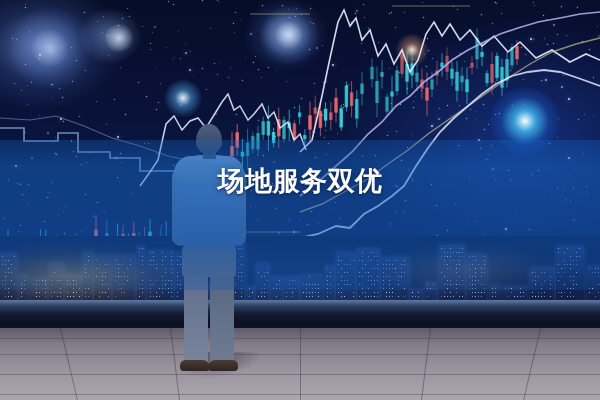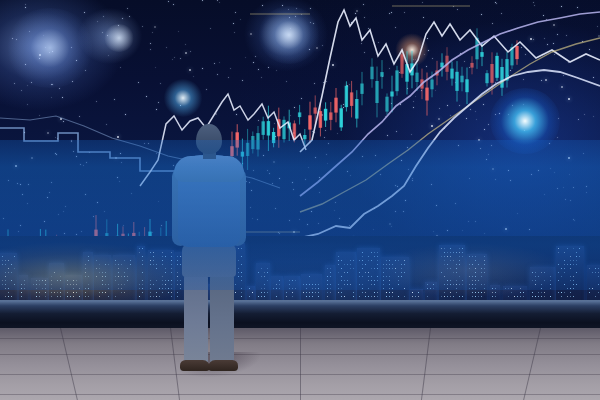--- a/index.html
+++ b/index.html
@@ -1815,15 +1815,16 @@
   <div class="person shoe-r"></div>
   <div class="person hips"></div>
   <div class="person torso"></div>
   <div class="person shoulders"></div>
   <div class="person neck"></div>
   <div class="person head"></div>
 
   <div class="tint"></div>
 
   <div class="headline">
+    <span class="ln">场地服务双优</span>
   </div>
 
 </div>
 
 </body></html>

